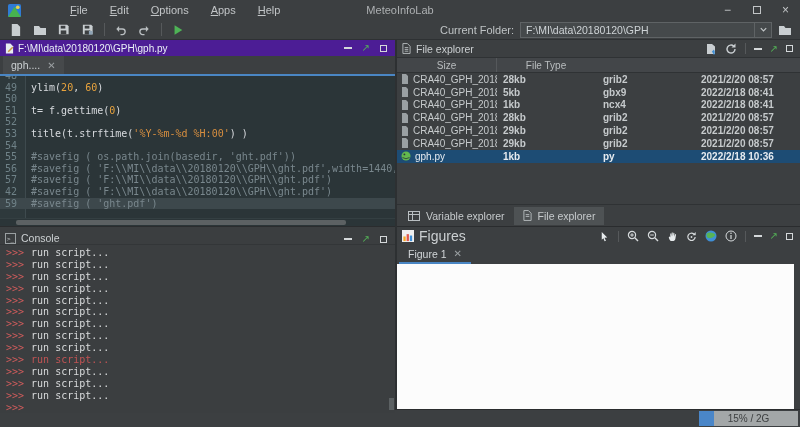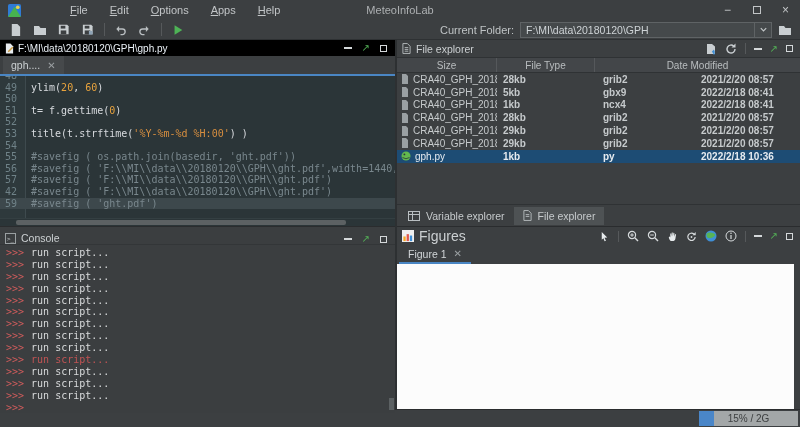--- a/index.html
+++ b/index.html
@@ -29,21 +29,21 @@
   .combo { width:252px; height:16px; background:#45494b; border:1px solid #5f6365; display:flex; align-items:center; }
   .combo-text { flex:1; font-size:10.5px; color:#ced3d6; padding:0 5px; white-space:nowrap; overflow:hidden; }
   .combo-arrow { width:17px; height:100%; border-left:1px solid #5f6365; display:flex; align-items:center; justify-content:center; }
   .folder-btn { margin:0 2px 0 6px; display:flex; align-items:center; }
   
   .main { display:flex; height:369px; }
   .left-col { width:397px; flex:0 0 397px; border-right:2px solid #2d3032; display:flex; flex-direction:column; }
   .right-col { flex:1; display:flex; flex-direction:column; }
   
   .editor-panel { height:186px; flex:0 0 186px; display:flex; flex-direction:column; background:#2b3538; }
-  .editor-titlebar { height:16px; background:#000000; display:flex; align-items:center; padding:0 5px; }
+  .editor-titlebar { height:16px; background:#4c1d95; display:flex; align-items:center; padding:0 5px; }
   .editor-title { font-size:10px; color:#eaf0f6; margin-left:4px; flex:1; white-space:nowrap; overflow:hidden; }
   .panel-ctl { display:flex; align-items:center; gap:10px; margin-right:3px; }
   .ctl { font-size:10px; line-height:1; color:#d4d8da; cursor:default; display:flex; align-items:center; }
   .ctl-min { width:8px; height:2px; background:#d4d8da; }
   .ctl-float { color:#54b457; font-size:10px; }
   .ctl-box { width:7px; height:7px; border:1px solid #d4d8da; }
   .editor-tabrow { height:20px; background:#3c3f41; border-bottom:2px solid #4a86c4; display:flex; align-items:flex-end; padding-left:3px; }
   .editor-tab { height:18px; background:#46494b; display:flex; align-items:center; padding:0 8px; font-size:10.5px; color:#ccd0d2; gap:7px; }
   .tab-close { color:#9ba0a2; font-size:10px; }
   .code-area { flex:1; position:relative; overflow:hidden; font-family:"DejaVu Sans Mono", monospace; font-size:10px; }
@@ -320,21 +320,20 @@
             </span>
           <span class="ctl ctl-float">↗</span>
           <span class="ctl">
               <span class="ctl-box"></span>
             </span>
         </span>
       </div>
       <div class="fx-thead">
         <span class="fx-th w-size">Size</span>
         <span class="fx-th w-type">File Type</span>
-        <span class="fx-th w-date">Date Modified</span>
       </div>
       <div class="fx-rows">
           <div class="fx-row">
             <span class="fx-cell name w-name">
               <span>
                 <svg viewBox="0 0 8 10" width="8" height="10">
                   <path d="M1 0h4l2 2v8H1z" fill="#9aa0a3"></path>
                 </svg>
               </span>
               <span>CRA40_GPH_2018012...</span>

